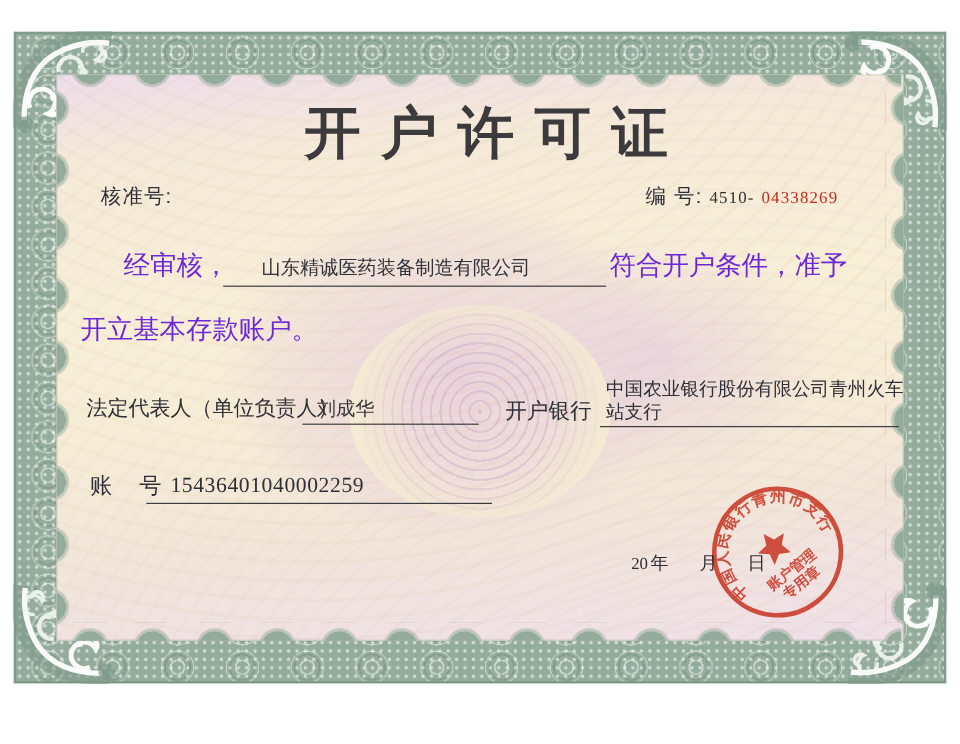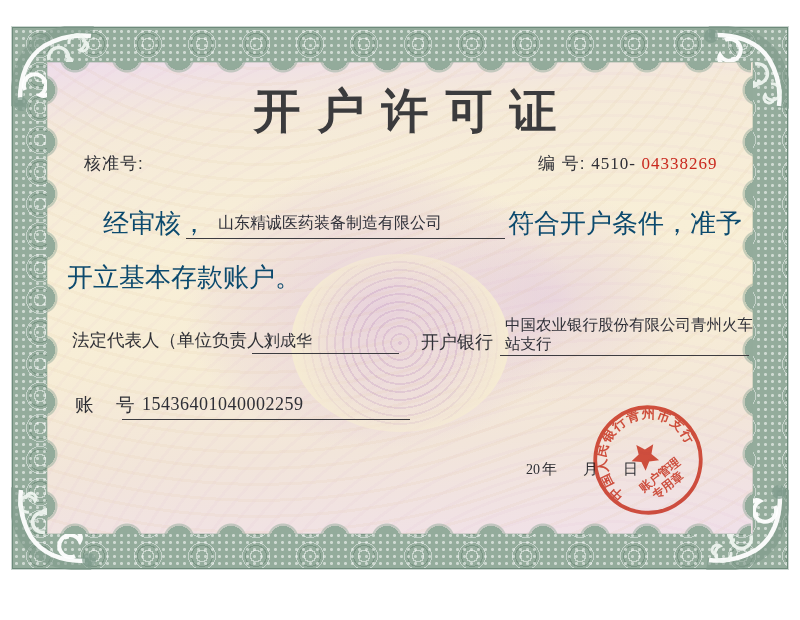--- a/index.html
+++ b/index.html
@@ -58,26 +58,26 @@
 
   
   .abs{position:absolute;white-space:nowrap;}
   .title{left:0;right:0;top:80px;text-align:center;
          font-family:"DejaVu Serif","Liberation Serif",serif;font-weight:700;
          font-size:47px;letter-spacing:17px;padding-left:27px;color:#3b3b3d;}
   .lbl{color:#2f3036;}
   .serif{font-family:"Liberation Serif","DejaVu Serif",serif;}
   .ul{position:absolute;border-bottom:1.6px solid #3c3c40;}
   .red{color:#c9281d;}
-  .big{font-size:26px;color:#0c4a6e;}
+  .big{font-size:22px;color:#6d28d9;}
 
   .f-approval-label{left:84px;top:152px;font-size:17px;letter-spacing:1px;}
   .f-approval-value{left:140px;top:149px;font-size:18px;letter-spacing:.5px;color:#2e2f36;}
   .f-serial{left:538px;top:152px;font-size:17px;letter-spacing:1px;color:#2e2f36;}
-  .f-serial .num{font-family:"Liberation Serif","DejaVu Serif",serif;font-size:17px;}
+  .f-serial .num{font-family:"Liberation Serif","DejaVu Serif",serif;font-size:14px;}
 
   .f-reviewed{left:103px;top:206px;}
   .f-company{left:218px;top:213px;font-size:16px;color:#30313a;font-family:Liberation Serif, serif;}
   .ul-company{left:186px;top:212px;width:319px;height:26px;}
   .f-qualify{left:508px;top:206px;}
   .f-open{left:67px;top:260px;}
 
   .f-legal{left:72px;top:328px;font-size:17.5px;}
   .f-legal-name{left:264px;top:331px;font-size:16px;}
   .ul-legal{left:252px;top:328px;width:147px;height:25px;}

